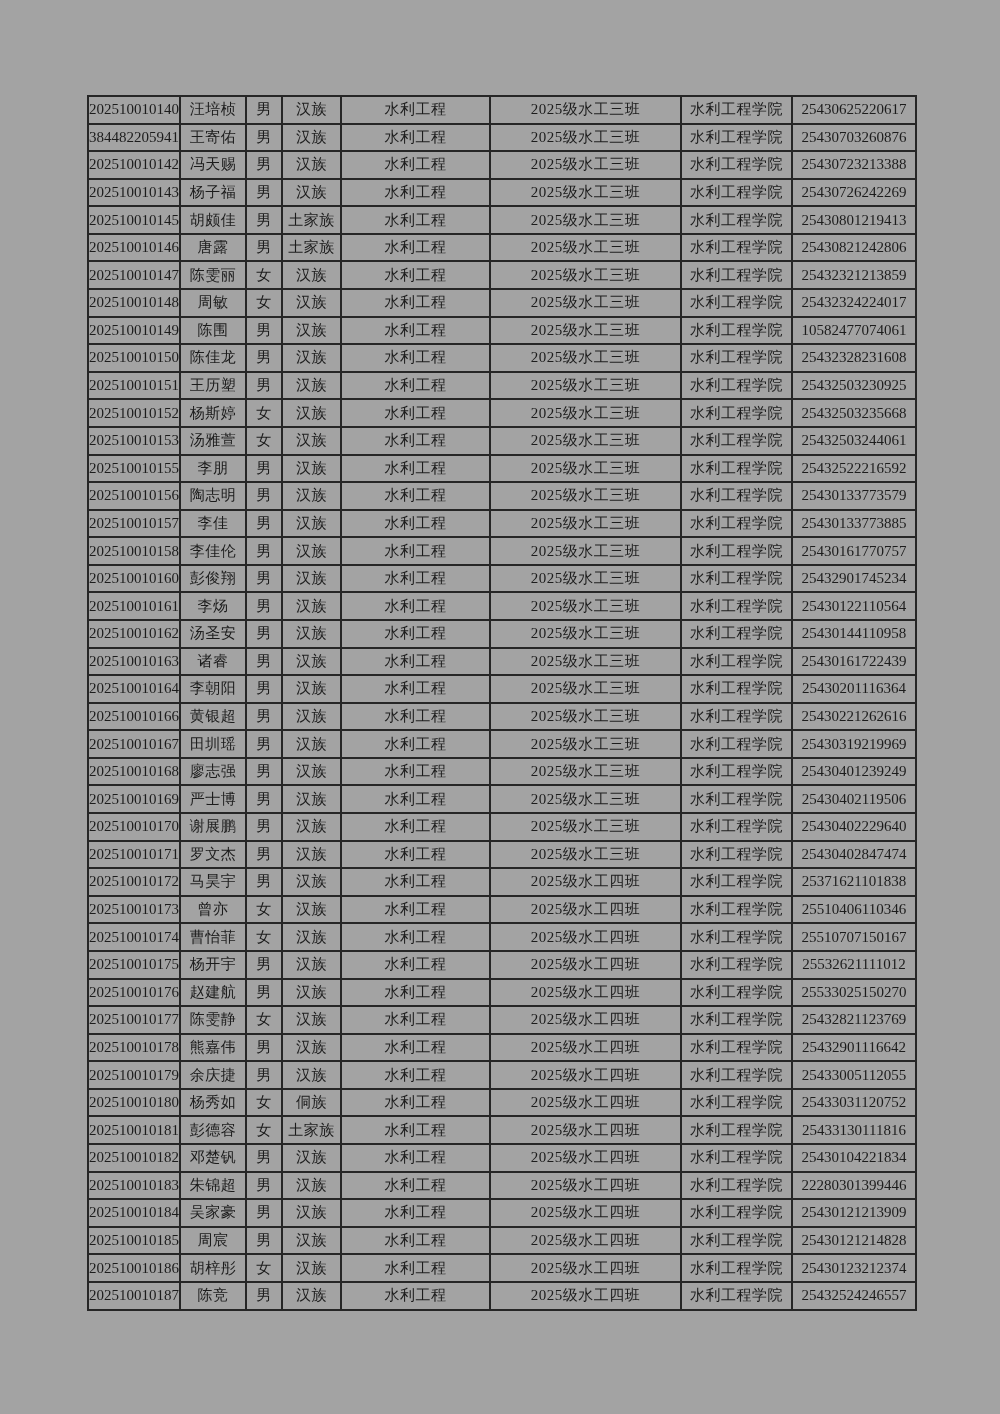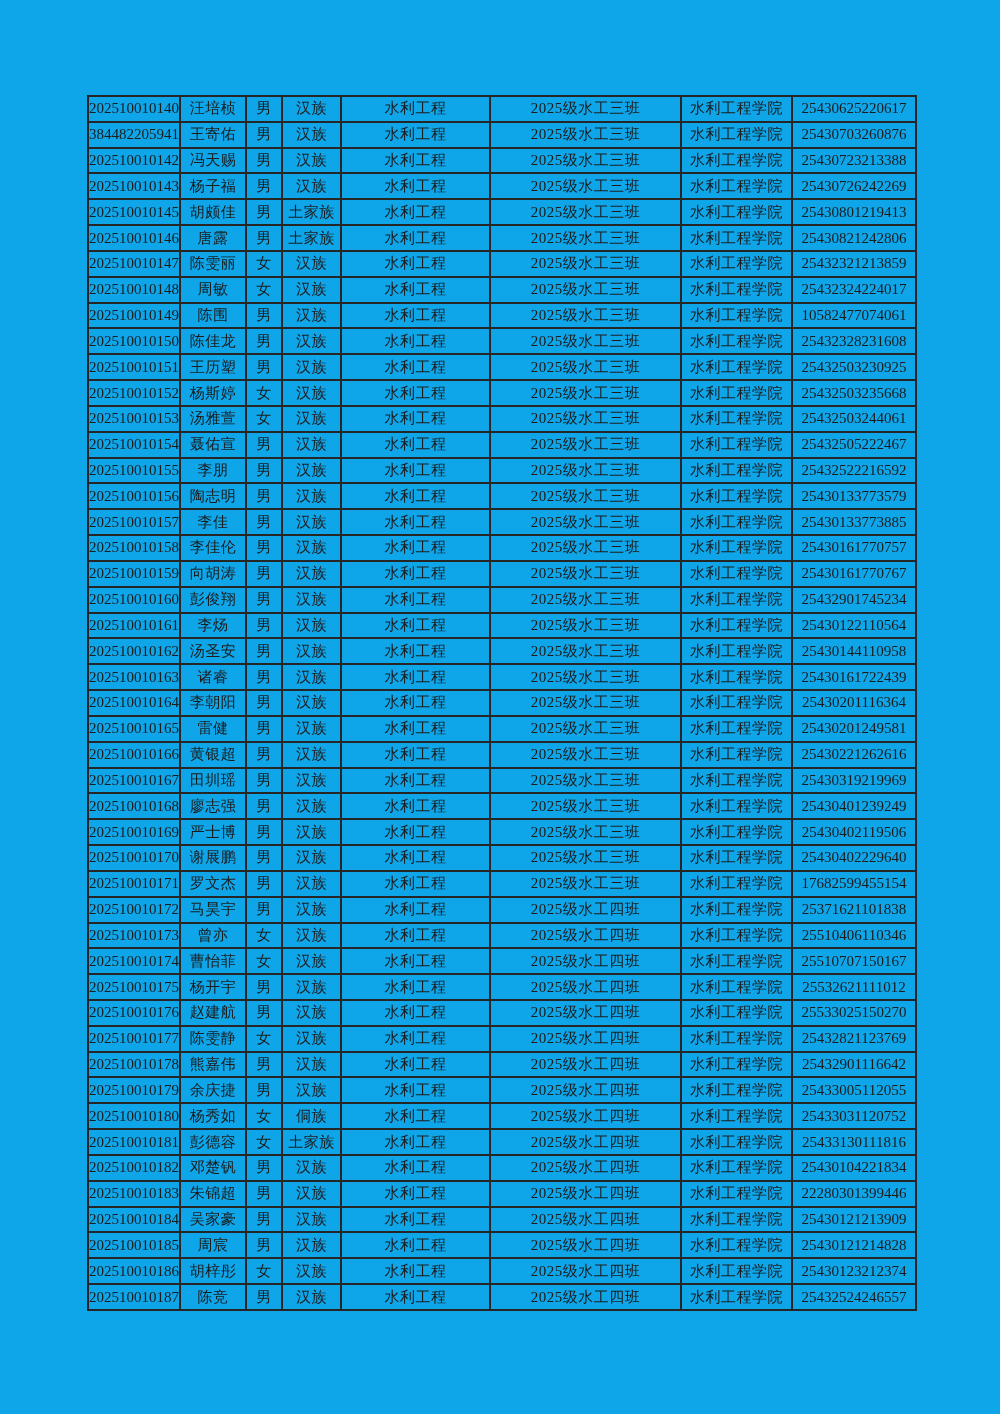--- a/index.html
+++ b/index.html
@@ -12,21 +12,21 @@
     height: 1414px;
     position: relative;
     font-family: "Liberation Serif", "DejaVu Serif", serif;
     color: #1c1c1c;
   }
   .page {
     position: absolute;
     left: 0; top: 0;
     width: 1000px;
     height: 1414px;
-    background: #0ea5e9;
+    background: #a3a3a3;
     overflow: hidden;
   }
   table.roster {
     position: absolute;
     left: 87px;
     top: 95px;
     width: 828px;
     height: 1216px;
     border-collapse: collapse;
     table-layout: fixed;
@@ -188,30 +188,20 @@
           <td class="col-student_id">202510010153</td>
           <td class="col-name">汤雅萱</td>
           <td class="col-gender">女</td>
           <td class="col-ethnicity">汉族</td>
           <td class="col-major">水利工程</td>
           <td class="col-class_name">2025级水工三班</td>
           <td class="col-college">水利工程学院</td>
           <td class="col-candidate_number">25432503244061</td>
         </tr>
         <tr>
-          <td class="col-student_id">202510010154</td>
-          <td class="col-name">聂佑宣</td>
-          <td class="col-gender">男</td>
-          <td class="col-ethnicity">汉族</td>
-          <td class="col-major">水利工程</td>
-          <td class="col-class_name">2025级水工三班</td>
-          <td class="col-college">水利工程学院</td>
-          <td class="col-candidate_number">25432505222467</td>
-        </tr>
-        <tr>
           <td class="col-student_id">202510010155</td>
           <td class="col-name">李朋</td>
           <td class="col-gender">男</td>
           <td class="col-ethnicity">汉族</td>
           <td class="col-major">水利工程</td>
           <td class="col-class_name">2025级水工三班</td>
           <td class="col-college">水利工程学院</td>
           <td class="col-candidate_number">25432522216592</td>
         </tr>
         <tr>
@@ -238,30 +228,20 @@
           <td class="col-student_id">202510010158</td>
           <td class="col-name">李佳伦</td>
           <td class="col-gender">男</td>
           <td class="col-ethnicity">汉族</td>
           <td class="col-major">水利工程</td>
           <td class="col-class_name">2025级水工三班</td>
           <td class="col-college">水利工程学院</td>
           <td class="col-candidate_number">25430161770757</td>
         </tr>
         <tr>
-          <td class="col-student_id">202510010159</td>
-          <td class="col-name">向胡涛</td>
-          <td class="col-gender">男</td>
-          <td class="col-ethnicity">汉族</td>
-          <td class="col-major">水利工程</td>
-          <td class="col-class_name">2025级水工三班</td>
-          <td class="col-college">水利工程学院</td>
-          <td class="col-candidate_number">25430161770767</td>
-        </tr>
-        <tr>
           <td class="col-student_id">202510010160</td>
           <td class="col-name">彭俊翔</td>
           <td class="col-gender">男</td>
           <td class="col-ethnicity">汉族</td>
           <td class="col-major">水利工程</td>
           <td class="col-class_name">2025级水工三班</td>
           <td class="col-college">水利工程学院</td>
           <td class="col-candidate_number">25432901745234</td>
         </tr>
         <tr>
@@ -298,30 +278,20 @@
           <td class="col-student_id">202510010164</td>
           <td class="col-name">李朝阳</td>
           <td class="col-gender">男</td>
           <td class="col-ethnicity">汉族</td>
           <td class="col-major">水利工程</td>
           <td class="col-class_name">2025级水工三班</td>
           <td class="col-college">水利工程学院</td>
           <td class="col-candidate_number">25430201116364</td>
         </tr>
         <tr>
-          <td class="col-student_id">202510010165</td>
-          <td class="col-name">雷健</td>
-          <td class="col-gender">男</td>
-          <td class="col-ethnicity">汉族</td>
-          <td class="col-major">水利工程</td>
-          <td class="col-class_name">2025级水工三班</td>
-          <td class="col-college">水利工程学院</td>
-          <td class="col-candidate_number">25430201249581</td>
-        </tr>
-        <tr>
           <td class="col-student_id">202510010166</td>
           <td class="col-name">黄银超</td>
           <td class="col-gender">男</td>
           <td class="col-ethnicity">汉族</td>
           <td class="col-major">水利工程</td>
           <td class="col-class_name">2025级水工三班</td>
           <td class="col-college">水利工程学院</td>
           <td class="col-candidate_number">25430221262616</td>
         </tr>
         <tr>
@@ -365,21 +335,21 @@
           <td class="col-candidate_number">25430402229640</td>
         </tr>
         <tr>
           <td class="col-student_id">202510010171</td>
           <td class="col-name">罗文杰</td>
           <td class="col-gender">男</td>
           <td class="col-ethnicity">汉族</td>
           <td class="col-major">水利工程</td>
           <td class="col-class_name">2025级水工三班</td>
           <td class="col-college">水利工程学院</td>
-          <td class="col-candidate_number">17682599455154</td>
+          <td class="col-candidate_number">25430402847474</td>
         </tr>
         <tr>
           <td class="col-student_id">202510010172</td>
           <td class="col-name">马昊宇</td>
           <td class="col-gender">男</td>
           <td class="col-ethnicity">汉族</td>
           <td class="col-major">水利工程</td>
           <td class="col-class_name">2025级水工四班</td>
           <td class="col-college">水利工程学院</td>
           <td class="col-candidate_number">25371621101838</td>

